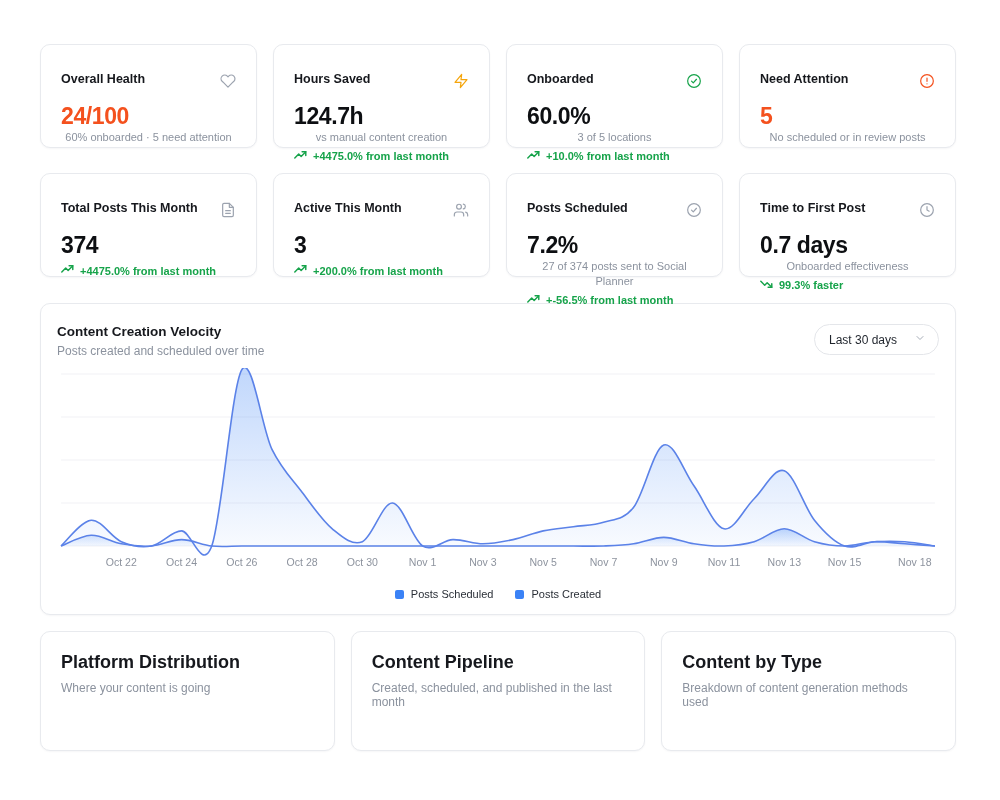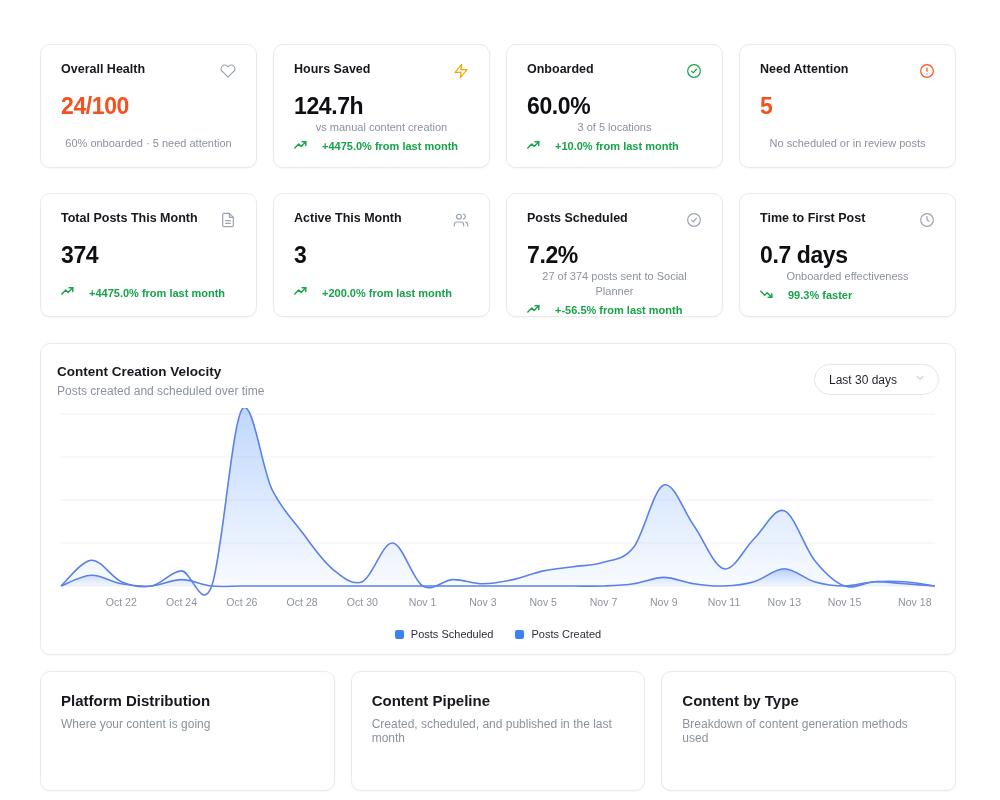--- a/index.html
+++ b/index.html
@@ -4,48 +4,48 @@
 <style>
   * { box-sizing: border-box; margin: 0; padding: 0; }
   html,body { width:1000px; height:800px; overflow:hidden; background:#ffffff;
     font-family:"Liberation Sans","DejaVu Sans",sans-serif; color:#111418; }
   .page { padding:16px 44px 0 40px; }
   .page-title { font-size:22px; font-weight:700; letter-spacing:-0.3px; color:#0d0f12; }
   .page-subtitle { margin-top:6px; font-size:12.5px; color:#6f7580; }
 
   .stats-grid { display:grid; grid-template-columns:repeat(4,1fr); column-gap:16px; row-gap:25px; margin-top:28px; }
   .card { background:#fff; border:1px solid #e8eaee; border-radius:10px; box-shadow:0 1px 2px rgba(16,24,40,.04); }
-  .stat-card { height:124px; padding:17px 20px 16px; display:flex; flex-direction:column; }
+  .stat-card { height:104px; padding:27px 20px 16px; display:flex; flex-direction:column; }
   .stat-head { display:flex; justify-content:space-between; align-items:flex-start; }
   .stat-title { font-size:12.5px; font-weight:600; color:#16181d; }
   .stat-icon { width:16px; height:16px; flex:0 0 auto; margin-top:1px; }
   .stat-value { margin-top:14px; font-size:23px; font-weight:700; letter-spacing:-0.4px; color:#0d0f12; }
   .stat-value.orange { color:#f4511e; }
   .stat-spacer { flex:1 1 auto; }
   .stat-subtitle { font-size:11px; color:#8b929e; line-height:1.35;text-align:center; }
-  .stat-trend { margin-top:4px; display:flex; align-items:center; gap:15px; font-size:11px; font-weight:600; color:#16a34a; }
+  .stat-trend { margin-top:4px; display:flex; align-items:center; gap:6px; font-size:11px; font-weight:600; color:#16a34a; }
   .stat-trend svg { width:13px; height:13px; }
 
   .chart-card { margin-top:26px; padding:20px 16px 14px; }
   .chart-head { display:flex; justify-content:space-between; align-items:flex-start; }
   .chart-title { font-size:13.5px; font-weight:700; color:#16181d; }
   .chart-subtitle { margin-top:5px; font-size:12px; color:#8b929e;text-align:center; }
   .range-select { display:flex; align-items:center; gap:17px; border:1px solid #e4e6ea; border-radius:16px;
     background:#fff; padding:7px 12px 7px 14px; font-size:12px; color:#1f242c; cursor:pointer;
     font-family:inherit; }
   .range-select svg { width:12px; height:12px; }
   .plot-wrap { margin-top:10px; }
   .plot-wrap svg { display:block; width:100%; height:216px; }
   .legend-row { display:flex; justify-content:center; gap:22px; margin-top:4px; }
   .legend-item { display:flex; align-items:center; gap:7px; font-size:11px; color:#2a2f37; cursor:pointer; }
   .legend-swatch { width:9px; height:9px; border-radius:2px; background:#3b82f6; display:inline-block; }
 
   .bottom-grid { display:grid; grid-template-columns:repeat(3,1fr); gap:16px; margin-top:16px; }
   .bottom-card { height:120px; padding:20px; }
-  .bottom-title { font-size:15px; font-weight:700; color:#16181d; }
+  .bottom-title { font-size:18px; font-weight:700; color:#16181d; }
   .bottom-subtitle { margin-top:8px; font-size:12px; color:#8b929e; }
 
   .ic { stroke-width:1.8; fill:none; stroke-linecap:round; stroke-linejoin:round; }
   .ic-gray { stroke:#9ca3af; }
   .ic-amber { stroke:#f5a50b; }
   .ic-green { stroke:#16a34a; }
   .ic-orange { stroke:#f4511e; }
 </style>
 </head>
 <body>

